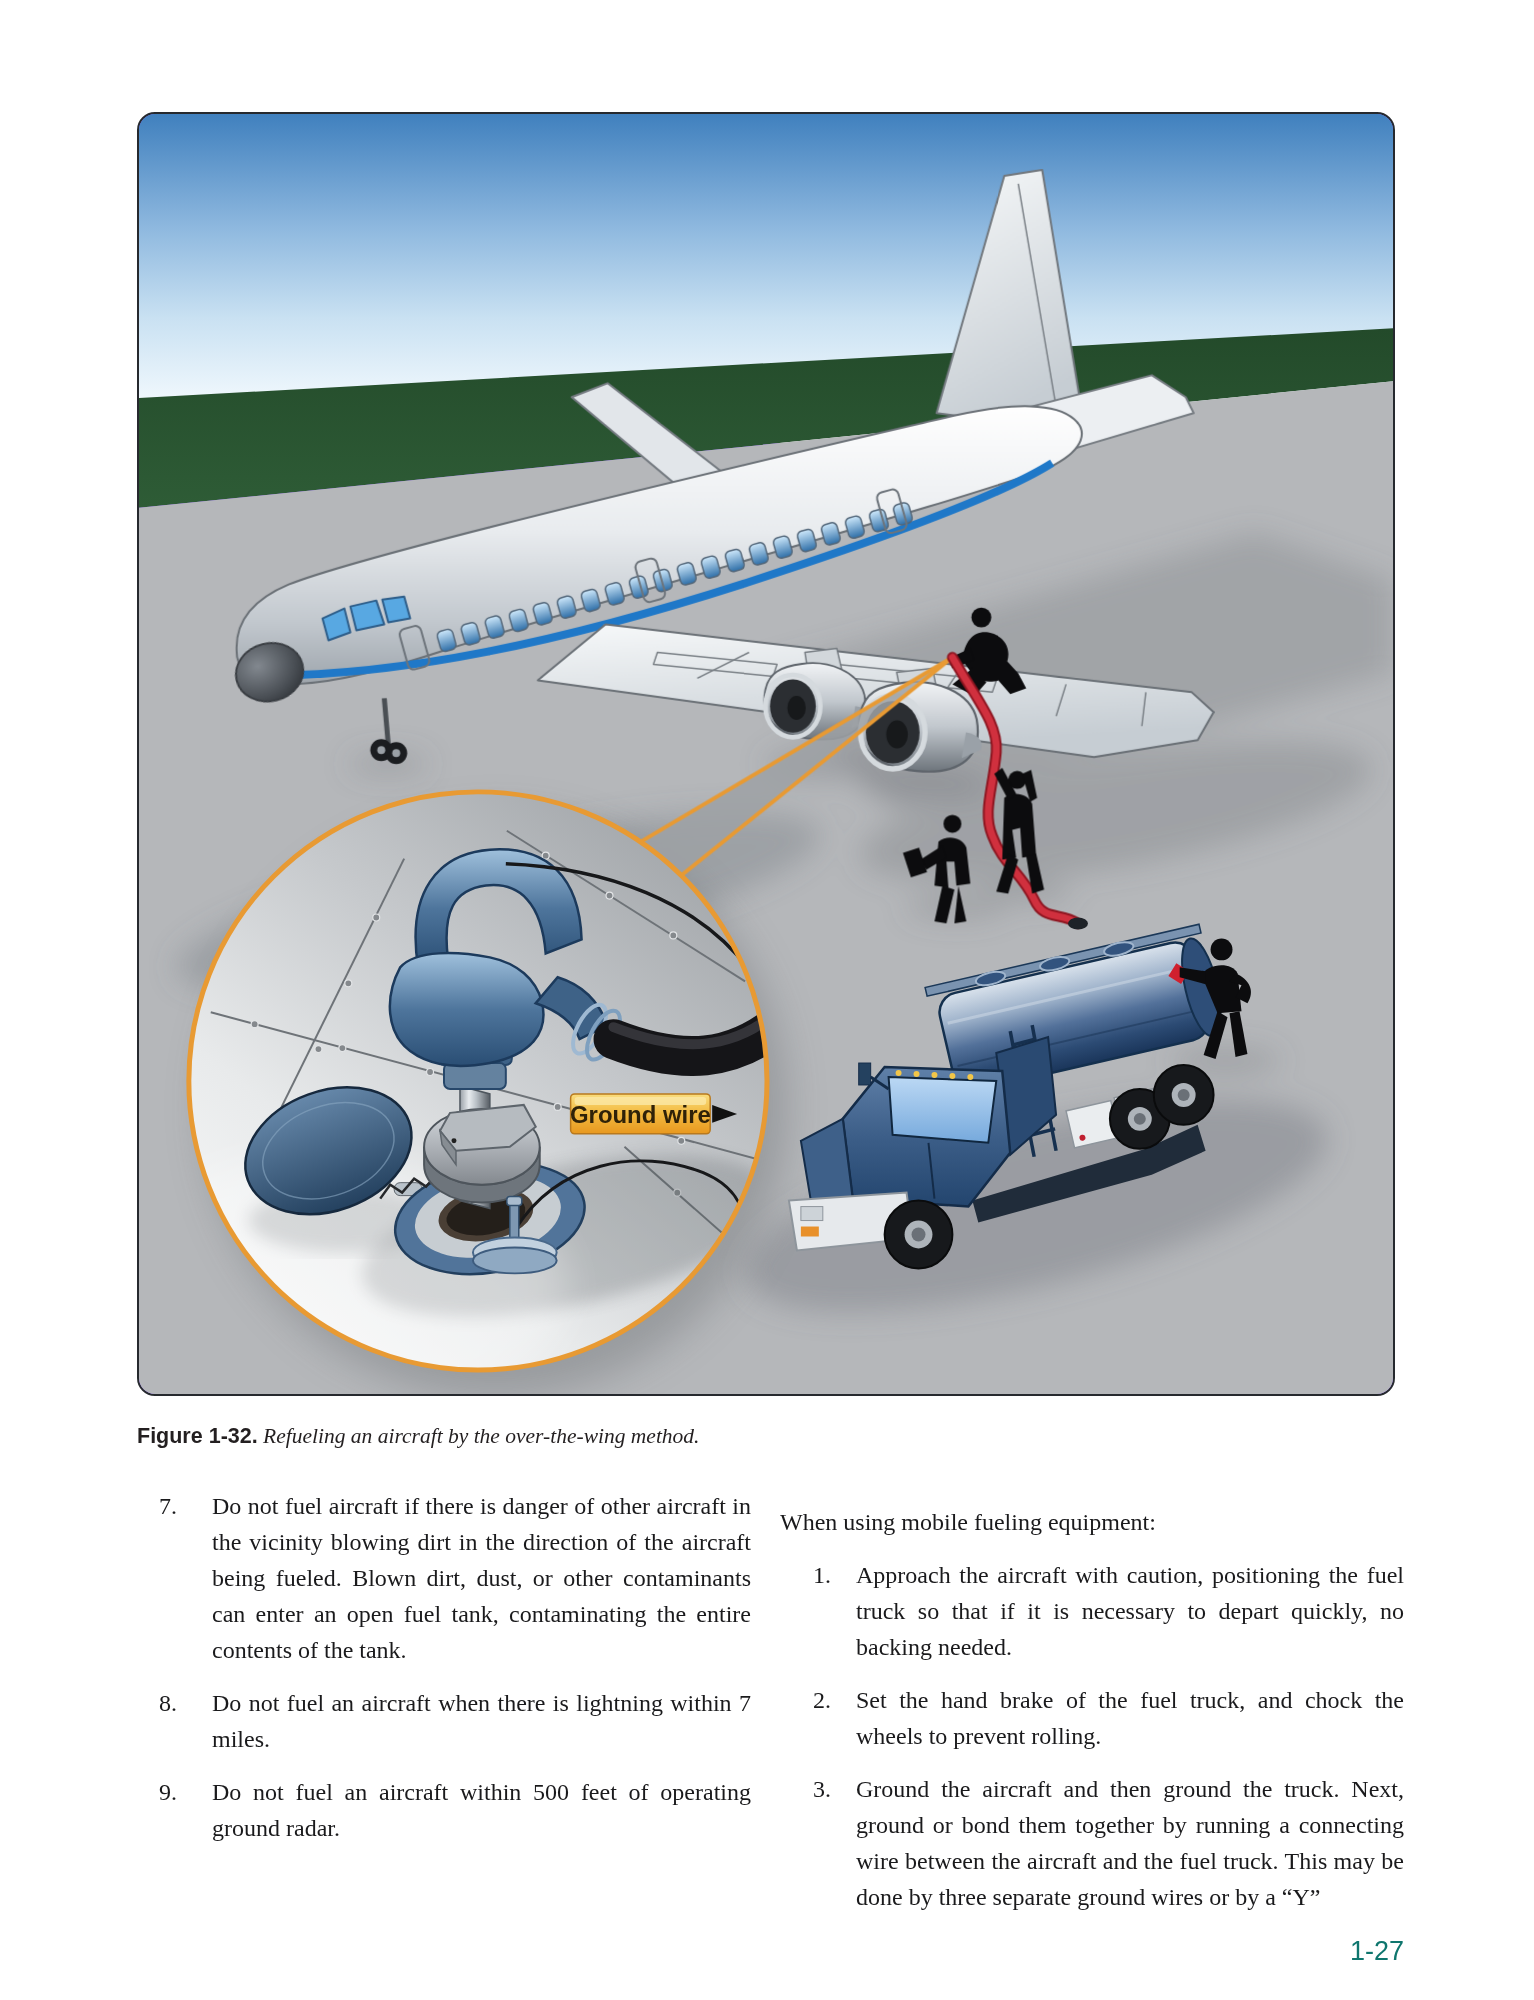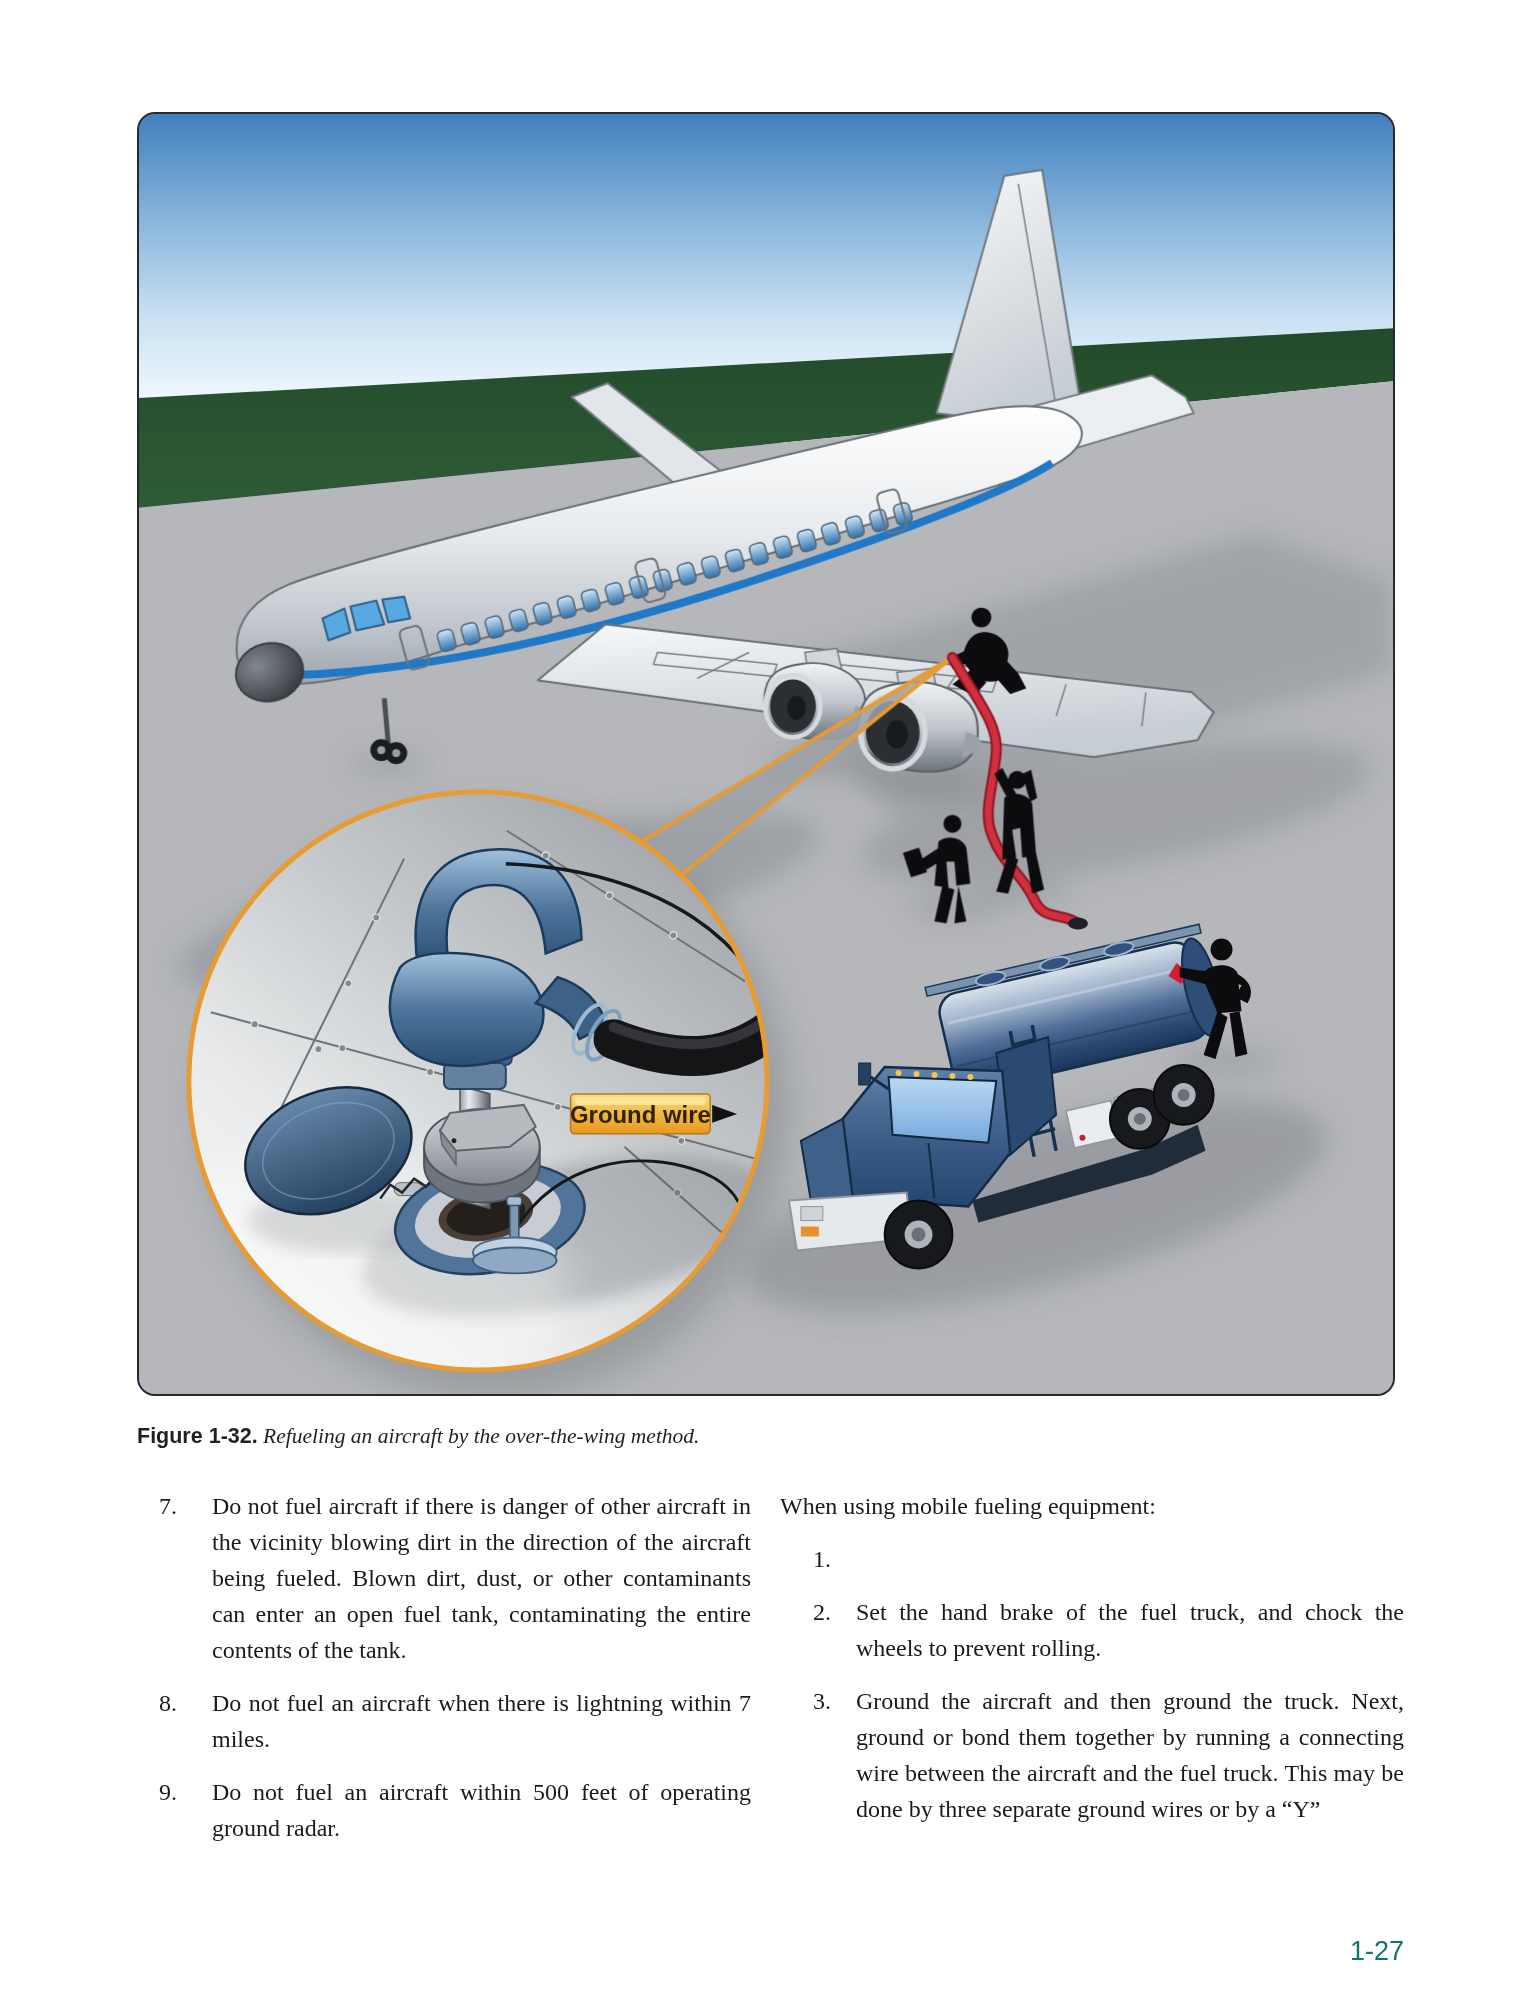--- a/index.html
+++ b/index.html
@@ -7,21 +7,21 @@
         font-family:"Liberation Serif",serif;color:#231F20}
   .figure-box{position:absolute;left:137px;top:112px;width:1258px;height:1284px;
         border:2px solid #26292E;border-radius:18px;overflow:hidden;box-sizing:border-box;background:#8b5cf6}
   .figure-box svg{display:block;width:100%;height:100%}
   .caption{position:absolute;left:137px;top:1424px;width:1260px;font-size:21.5px;white-space:nowrap}
   .cap-label{font-family:"Liberation Sans",sans-serif;font-weight:bold}
   .cap-text{font-family:"Liberation Serif",serif;font-style:italic}
   .col{position:absolute;top:1488px;font-size:24px;line-height:36px;color:#1a1a1c}
   .col.left{left:159px;width:592px}
   .col.right{left:780px;width:624px}
-  .intro{margin:0 0 17px 0}
+  .intro{margin:16px 0 17px 0}
   .item{display:flex;margin-bottom:17px}
   .col.left .num{flex:0 0 53px}
   .col.right .item{padding-left:33px}
   .col.right .num{flex:0 0 43px}
   .body{flex:1;text-align:justify}
   .page-number{position:absolute;right:130px;top:1936px;font-family:"Liberation Sans",sans-serif;
         font-size:27px;color:#0f766e}
 </style>
 </head>
 <body>
@@ -431,20 +431,21 @@
     <div class="item">
       <span class="num">9.</span>
       <span class="body">Do not fuel an aircraft within 500 feet of operating ground radar.</span>
     </div>
   </div>
 
   <div class="col right">
     <p class="intro">When using mobile fueling equipment:</p>
     <div class="item">
       <span class="num">1.</span>
+      <span class="body">Approach the aircraft with caution, positioning the fuel truck so that if it is necessary to depart quickly, no backing needed.</span>
     </div>
     <div class="item">
       <span class="num">2.</span>
       <span class="body">Set the hand brake of the fuel truck, and chock the wheels to prevent rolling.</span>
     </div>
     <div class="item">
       <span class="num">3.</span>
       <span class="body">Ground the aircraft and then ground the truck. Next, ground or bond them together by running a connecting wire between the aircraft and the fuel truck. This may be done by three separate ground wires or by a “Y”</span>
     </div>
   </div>

